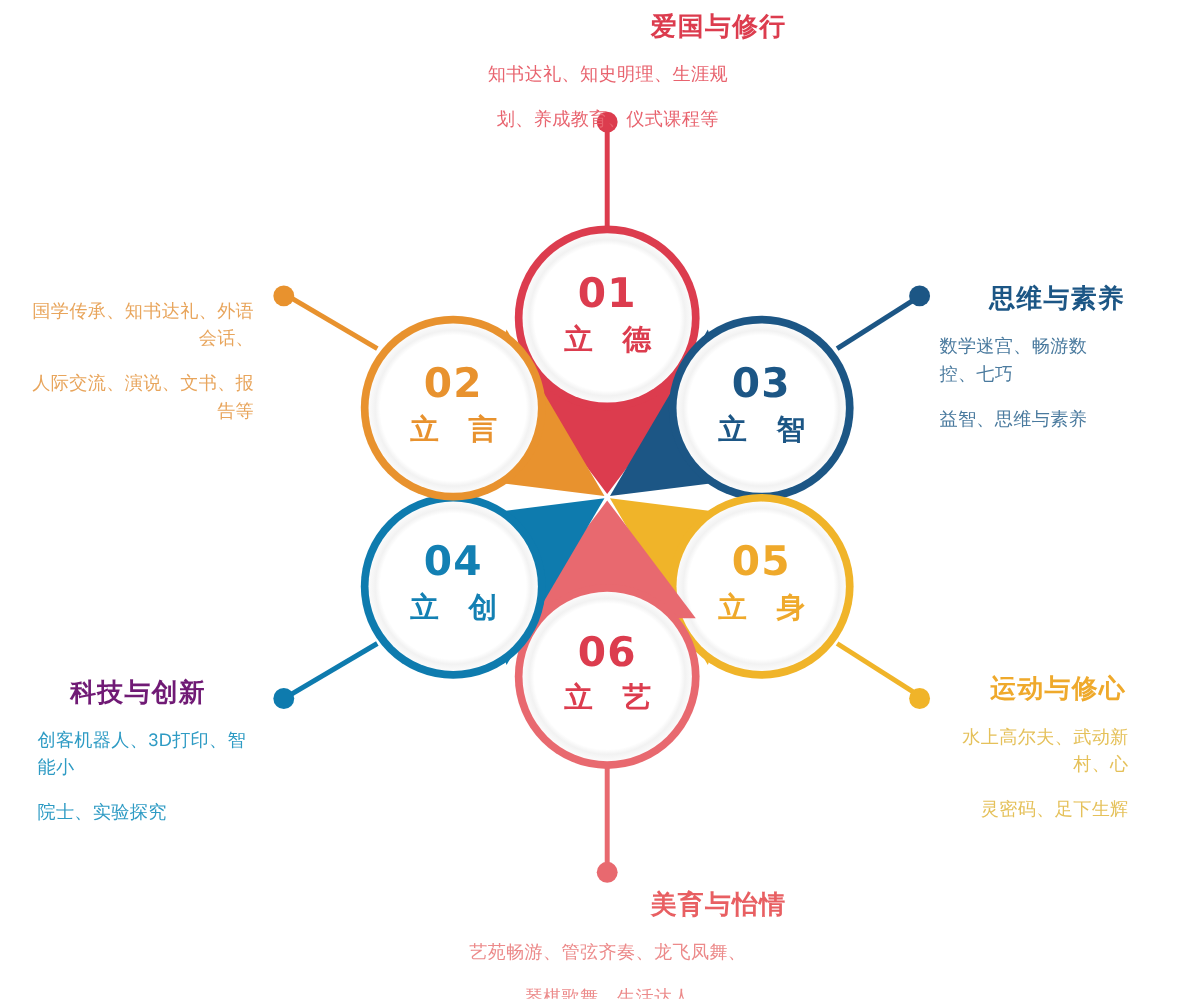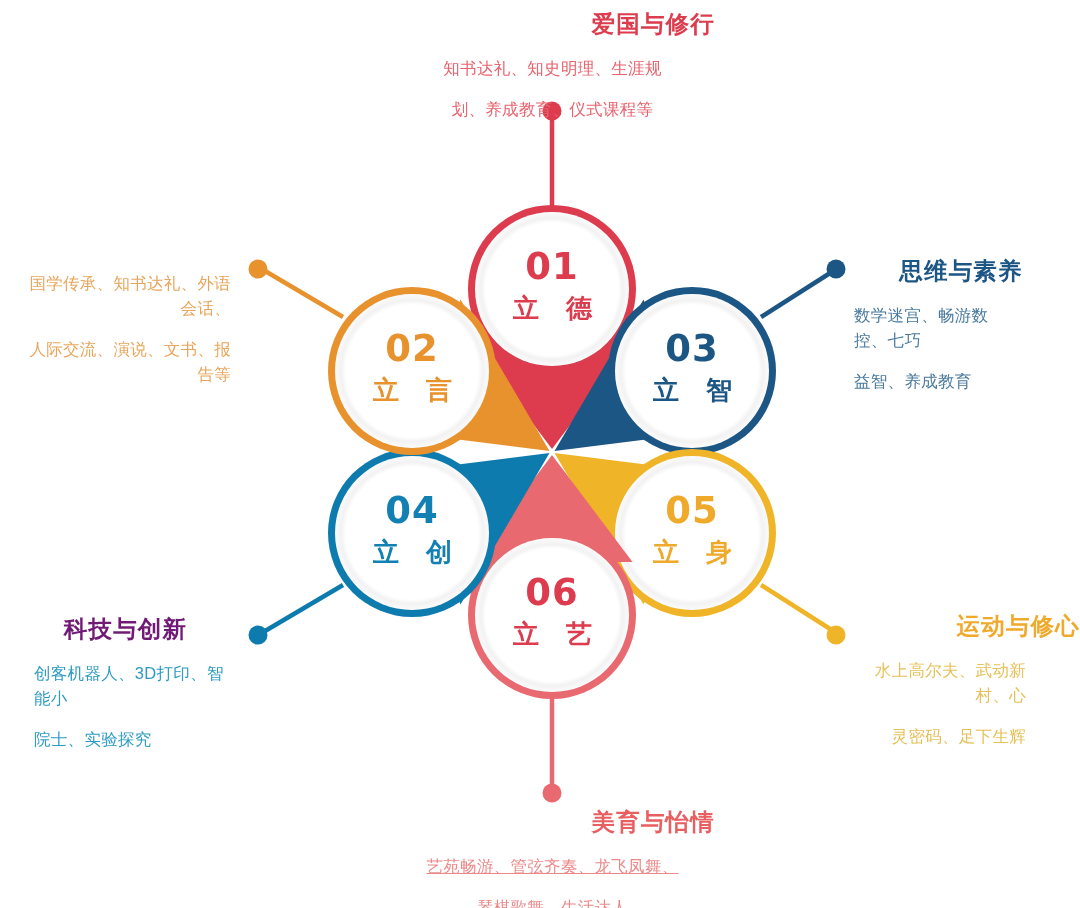--- a/index.html
+++ b/index.html
@@ -97,31 +97,31 @@
   #label-04 .title { text-align: center; }
   #label-04 .desc { text-align: left; padding-left: 16px;}
 
   
   #label-05 {
     left: 838px;
     top: 610px;
     width: 242px;
     text-align: left;
   }
-  #label-05 .title { padding-left: 6px;}
+  #label-05 .title { text-align: center; padding-left: 6px;}
   #label-05 .desc { text-align: right; padding-right: 38px;}
 
   
   #label-06 {
     left: 390px;
     top: 806px;
     width: 325px;
     text-align: center;
   }
-  #label-06 .desc { padding: 0 14px; text-decoration: underline; }
+  #label-06 .desc { padding: 0 14px; }
 </style>
 </head>
 <body>
 
 <div id="stage">
 
   <svg id="flower" viewBox="0 0 1080 908">
     <defs>
       <radialGradient id="innerShade" cx="50%" cy="50%" r="50%">
         <stop offset="0%" stop-color="#ffffff" stop-opacity="1"></stop>
@@ -201,21 +201,21 @@
   </div>
 
   <div class="label" id="label-02">
     <p class="desc" style="color:#E8A55C">国学传承、知书达礼、外语会话、</p>
     <p class="desc" style="color:#E8A55C">人际交流、演说、文书、报告等</p>
   </div>
 
   <div class="label" id="label-03">
     <p class="title" style="color:#1C5685">思维与素养</p>
     <p class="desc" style="color:#4A7A9E">数学迷宫、畅游数控、七巧</p>
-    <p class="desc" style="color:#4A7A9E">益智、养成教育</p>
+    <p class="desc" style="color:#4A7A9E">益智、思维与素养</p>
   </div>
 
   <div class="label" id="label-04">
     <p class="title" style="color:#701a75">科技与创新</p>
     <p class="desc" style="color:#2E9BC4">创客机器人、3D打印、智能小</p>
     <p class="desc" style="color:#2E9BC4">院士、实验探究</p>
   </div>
 
   <div class="label" id="label-05">
     <p class="title" style="color:#EFA92B">运动与修心</p>

